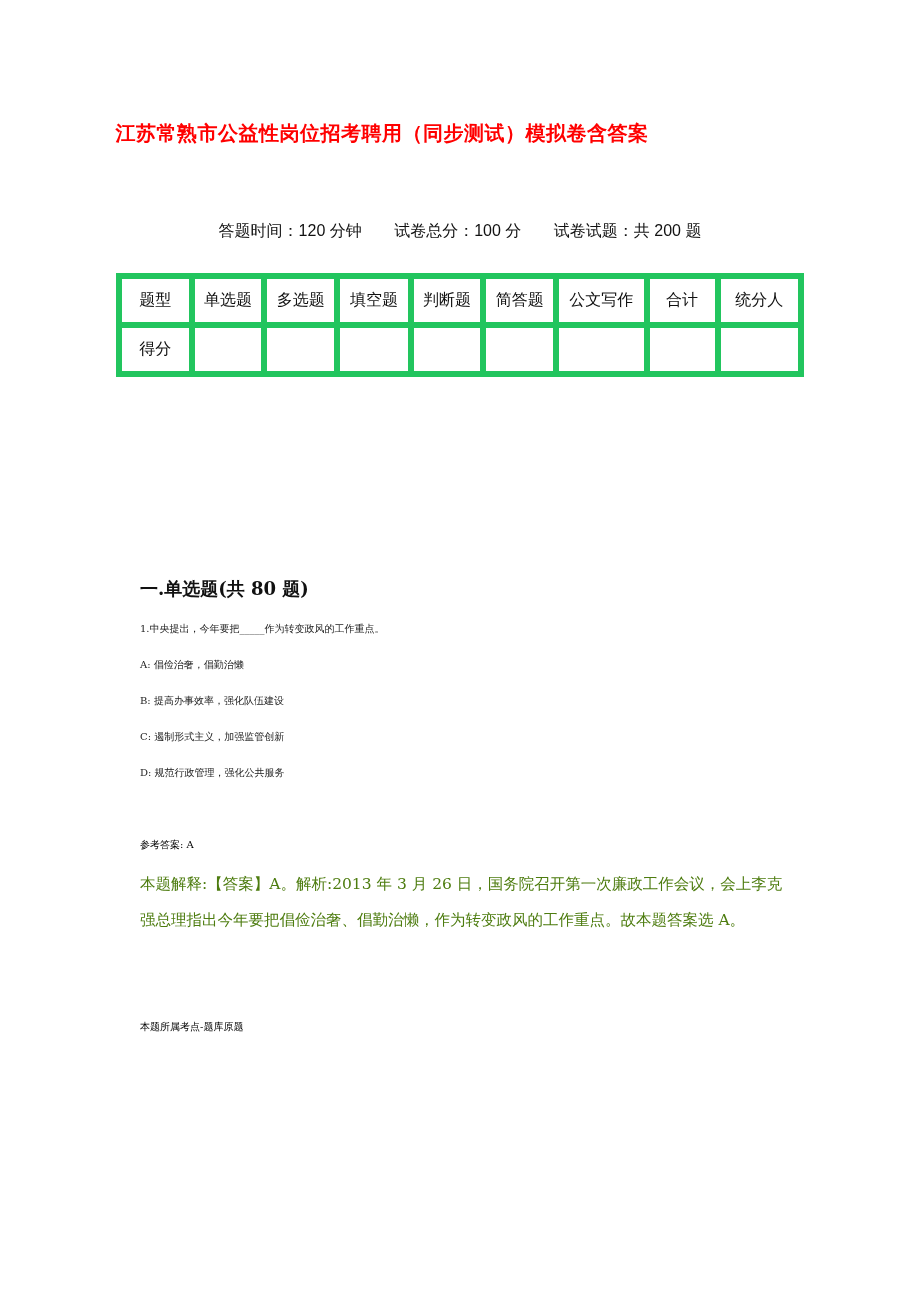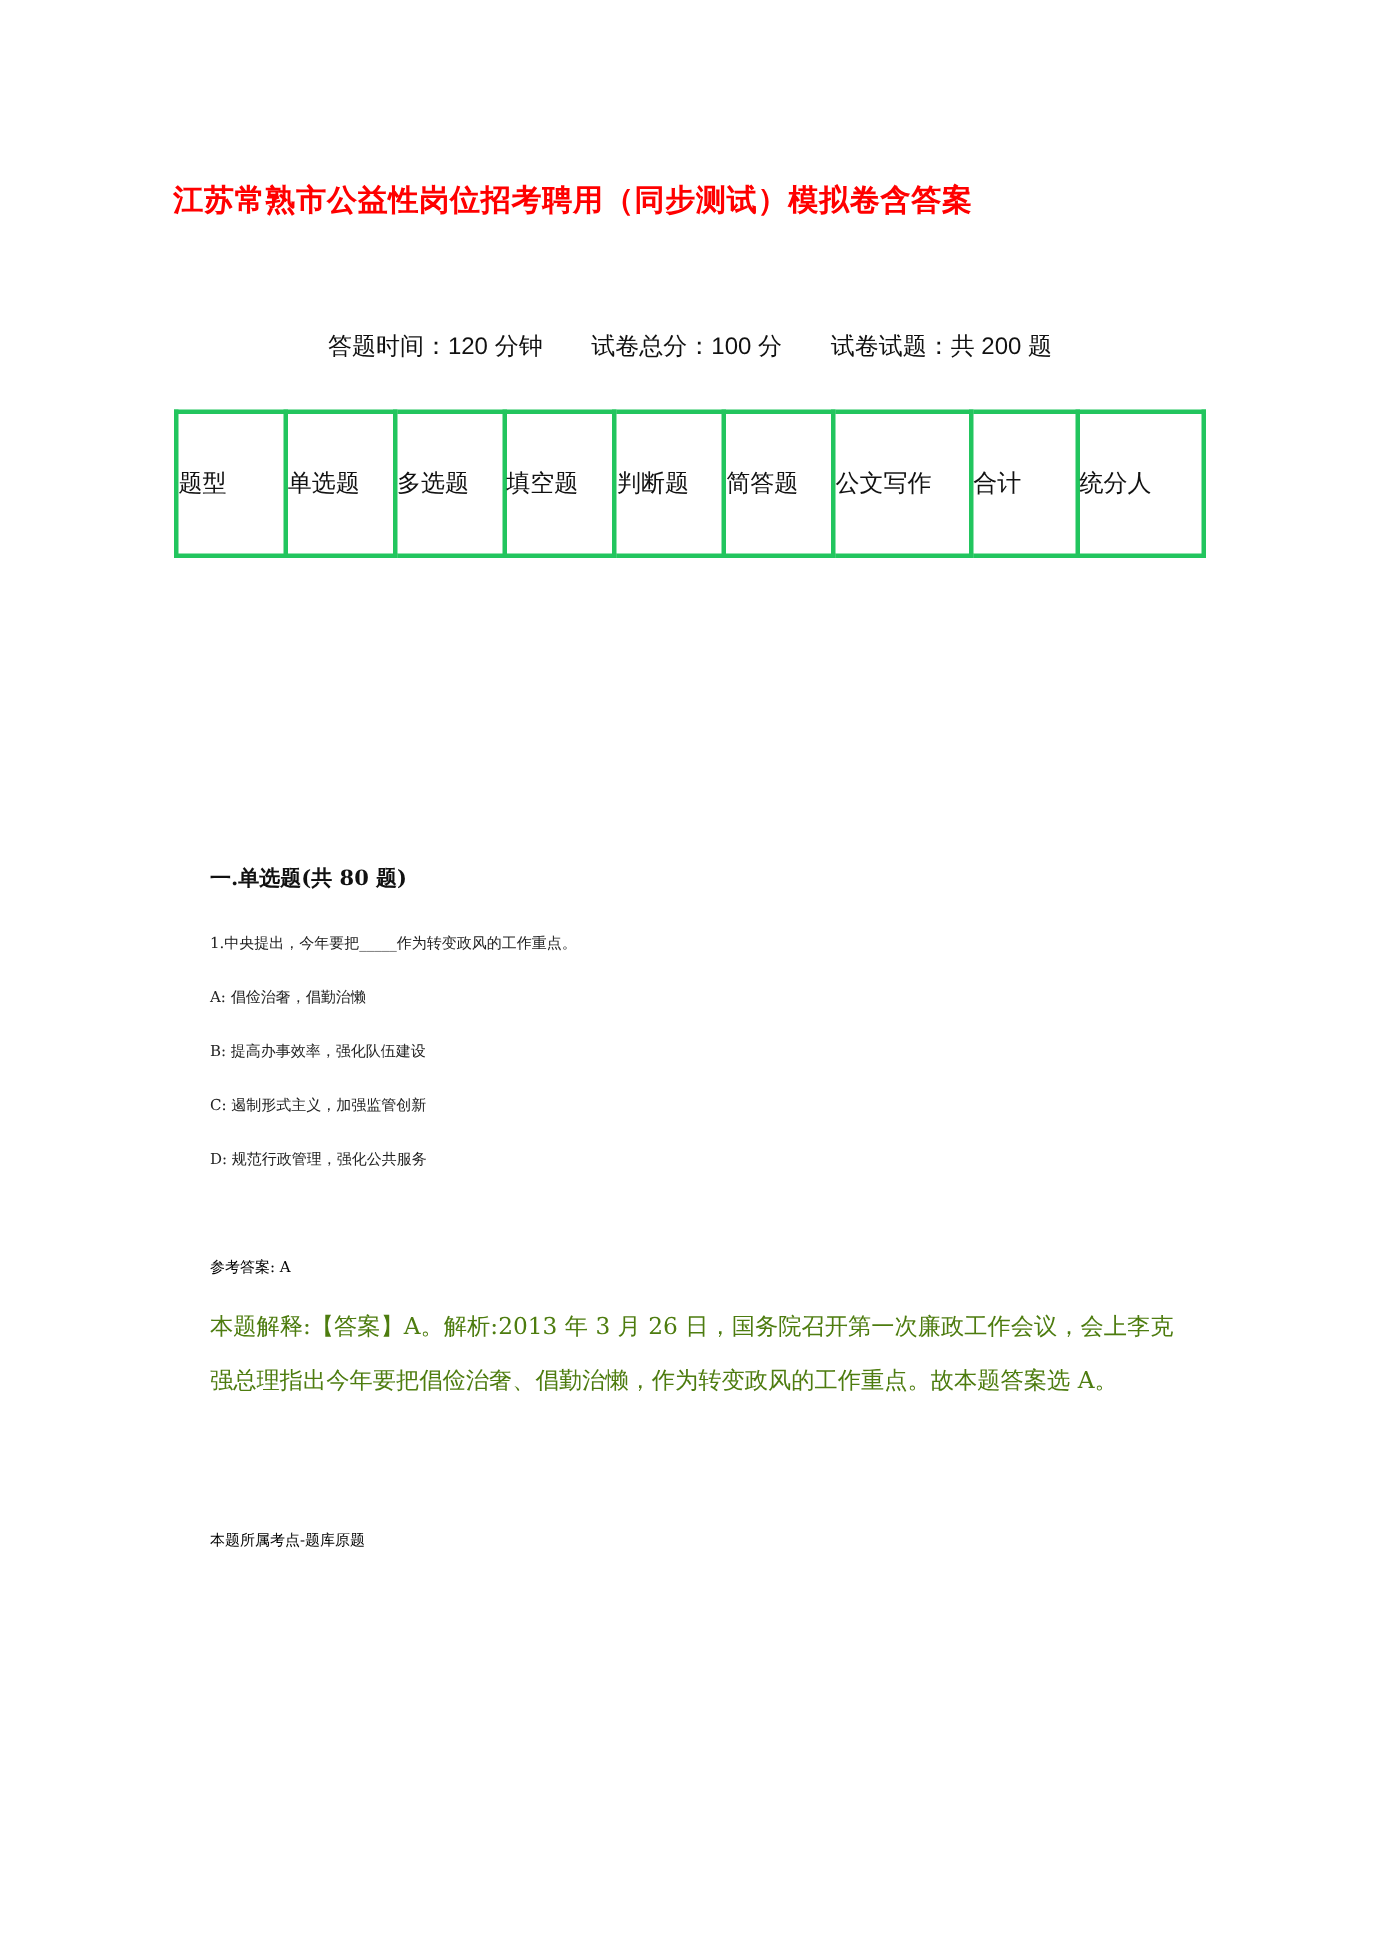--- a/index.html
+++ b/index.html
@@ -11,25 +11,25 @@
   }
   .meta {
     position: absolute; top: 221px; left: 0; width: 920px; text-align: center;
     font-family: "Liberation Sans", sans-serif; font-size: 16px; font-weight: normal; color: #111;
   }
   .meta span { margin: 0 14px; }
   table.score {
     position: absolute; top: 273px; left: 116px; width: 688px; height: 99px;
     border-collapse: collapse; font-family: "Liberation Sans", sans-serif; font-size: 16px; color: #111;
   }
-  table.score td { border: 3px solid #22c55e; text-align: left; padding: 0; }
+  table.score td { border: 6px solid #22c55e; text-align: center; padding: 0; }
   table.score tr { height: 49px; }
   .section {
     position: absolute; top: 577px; left: 140px;
-    font-family: "DejaVu Serif", serif; font-size: 14px; font-weight: bold; color: #111;
+    font-family: "DejaVu Serif", serif; font-size: 18px; font-weight: bold; color: #111;
   }
   .line {
     position: absolute; left: 140px; font-family: "DejaVu Serif", serif; font-size: 10px; color: #222;
     white-space: nowrap;
   }
   .red { color: #000000; }
   .para {
     position: absolute; left: 140px; width: 650px; font-family: "DejaVu Serif", serif;
     font-size: 15.5px; line-height: 36px; color: #4d7c0f;
   }
@@ -51,20 +51,31 @@
     <td style="width:73px">题型</td>
     <td style="width:73px">单选题</td>
     <td style="width:73px">多选题</td>
     <td style="width:74px">填空题</td>
     <td style="width:73px">判断题</td>
     <td style="width:73px">简答题</td>
     <td style="width:93px">公文写作</td>
     <td style="width:71px">合计</td>
     <td style="width:85px">统分人</td>
   </tr>
+  <tr>
+    <td>得分</td>
+    <td></td>
+    <td></td>
+    <td></td>
+    <td></td>
+    <td></td>
+    <td></td>
+    <td></td>
+    <td></td>
+  </tr>
 </tbody>
   </table>
 
 <div class="section">一.单选题(共 80 题)</div>
 
 <div class="line" style="top:622px">1.中央提出，今年要把_____作为转变政风的工作重点。</div>
 <div class="line" style="top:658px">A: 倡俭治奢，倡勤治懒</div>
 <div class="line" style="top:694px">B: 提高办事效率，强化队伍建设</div>
 <div class="line" style="top:730px">C: 遏制形式主义，加强监管创新</div>
 <div class="line" style="top:766px">D: 规范行政管理，强化公共服务</div>

